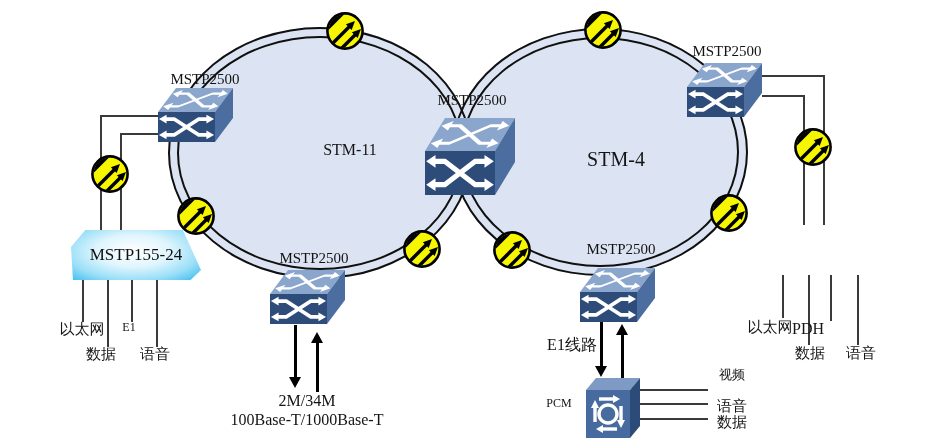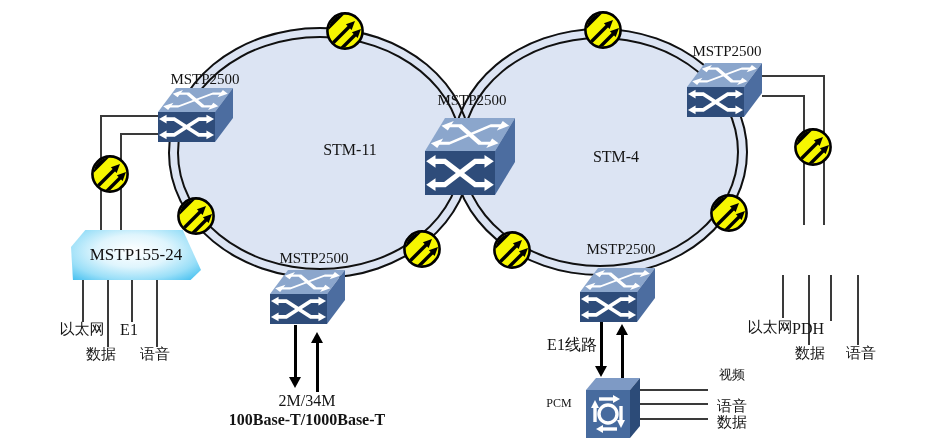--- a/index.html
+++ b/index.html
@@ -314,40 +314,40 @@
   <polygon points="17,35 17,43 10,39" fill="#fff" stroke="none"></polygon>
   <polygon points="5,18 13,18 9,10" fill="#fff" stroke="none"></polygon>
         </g>
       </svg></div>
 
   <div class="device" style="left:71px;top:230px;width:130px;height:50px;">
     <span>MSTP155-24</span>
   </div>
 
   <span class="lbl" style="left:305px;top:141px;width:90px;font-size:16px;">STM-11</span>
-  <span class="lbl" style="left:571px;top:148px;width:90px;font-size:16px;">STM-4</span>
+  <span class="lbl" style="left:571px;top:148px;width:90px;font-size:20px;">STM-4</span>
 
   <span class="lbl" style="left:160px;top:71px;width:90px;font-size:15px;">MSTP2500</span>
   <span class="lbl" style="left:269px;top:250px;width:90px;font-size:15px;">MSTP2500</span>
   <span class="lbl" style="left:427px;top:92px;width:90px;font-size:15px;">MSTP2500</span>
   <span class="lbl" style="left:682px;top:43px;width:90px;font-size:15px;">MSTP2500</span>
   <span class="lbl" style="left:576px;top:241px;width:90px;font-size:15px;">MSTP2500</span>
 
   <span class="lbl" style="left:46px;top:321px;width:72px;font-size:15px;">以太网</span>
   <span class="lbl" style="left:65px;top:346px;width:72px;font-size:15px;">数据</span>
-  <span class="lbl" style="left:93px;top:321px;width:72px;font-size:16px;">E1</span>
+  <span class="lbl" style="left:93px;top:321px;width:72px;font-size:12px;">E1</span>
   <span class="lbl" style="left:119px;top:346px;width:72px;font-size:15px;">语音</span>
 
   <span class="lbl" style="left:734px;top:319px;width:72px;font-size:15px;">以太网</span>
   <span class="lbl" style="left:774px;top:345px;width:72px;font-size:15px;">数据</span>
   <span class="lbl" style="left:772px;top:320px;width:72px;font-size:16px;">PDH</span>
   <span class="lbl" style="left:825px;top:345px;width:72px;font-size:15px;">语音</span>
 
   <span class="lbl" style="left:523px;top:397px;width:72px;font-size:12px;">PCM</span>
   <span class="lbl" style="left:710px;top:368px;width:44px;font-size:13px;">视频</span>
   <span class="lbl" style="left:710px;top:398px;width:44px;font-size:15px;">语音</span>
   <span class="lbl" style="left:710px;top:414px;width:44px;font-size:15px;">数据</span>
 
   <span class="lbl" style="left:257px;top:392px;width:100px;font-size:16px;">2M/34M</span>
-  <span class="lbl" style="left:220px;top:411px;width:174px;font-size:16px;font-weight:bold;">100Base-T/1000Base-T</span>
+  <span class="lbl" style="left:220px;top:411px;width:174px;font-size:16px;">100Base-T/1000Base-T</span>
   <span class="lbl" style="left:536px;top:336px;width:72px;font-size:16px;">E1线路</span>
 
 </div>
 
 </body></html>

